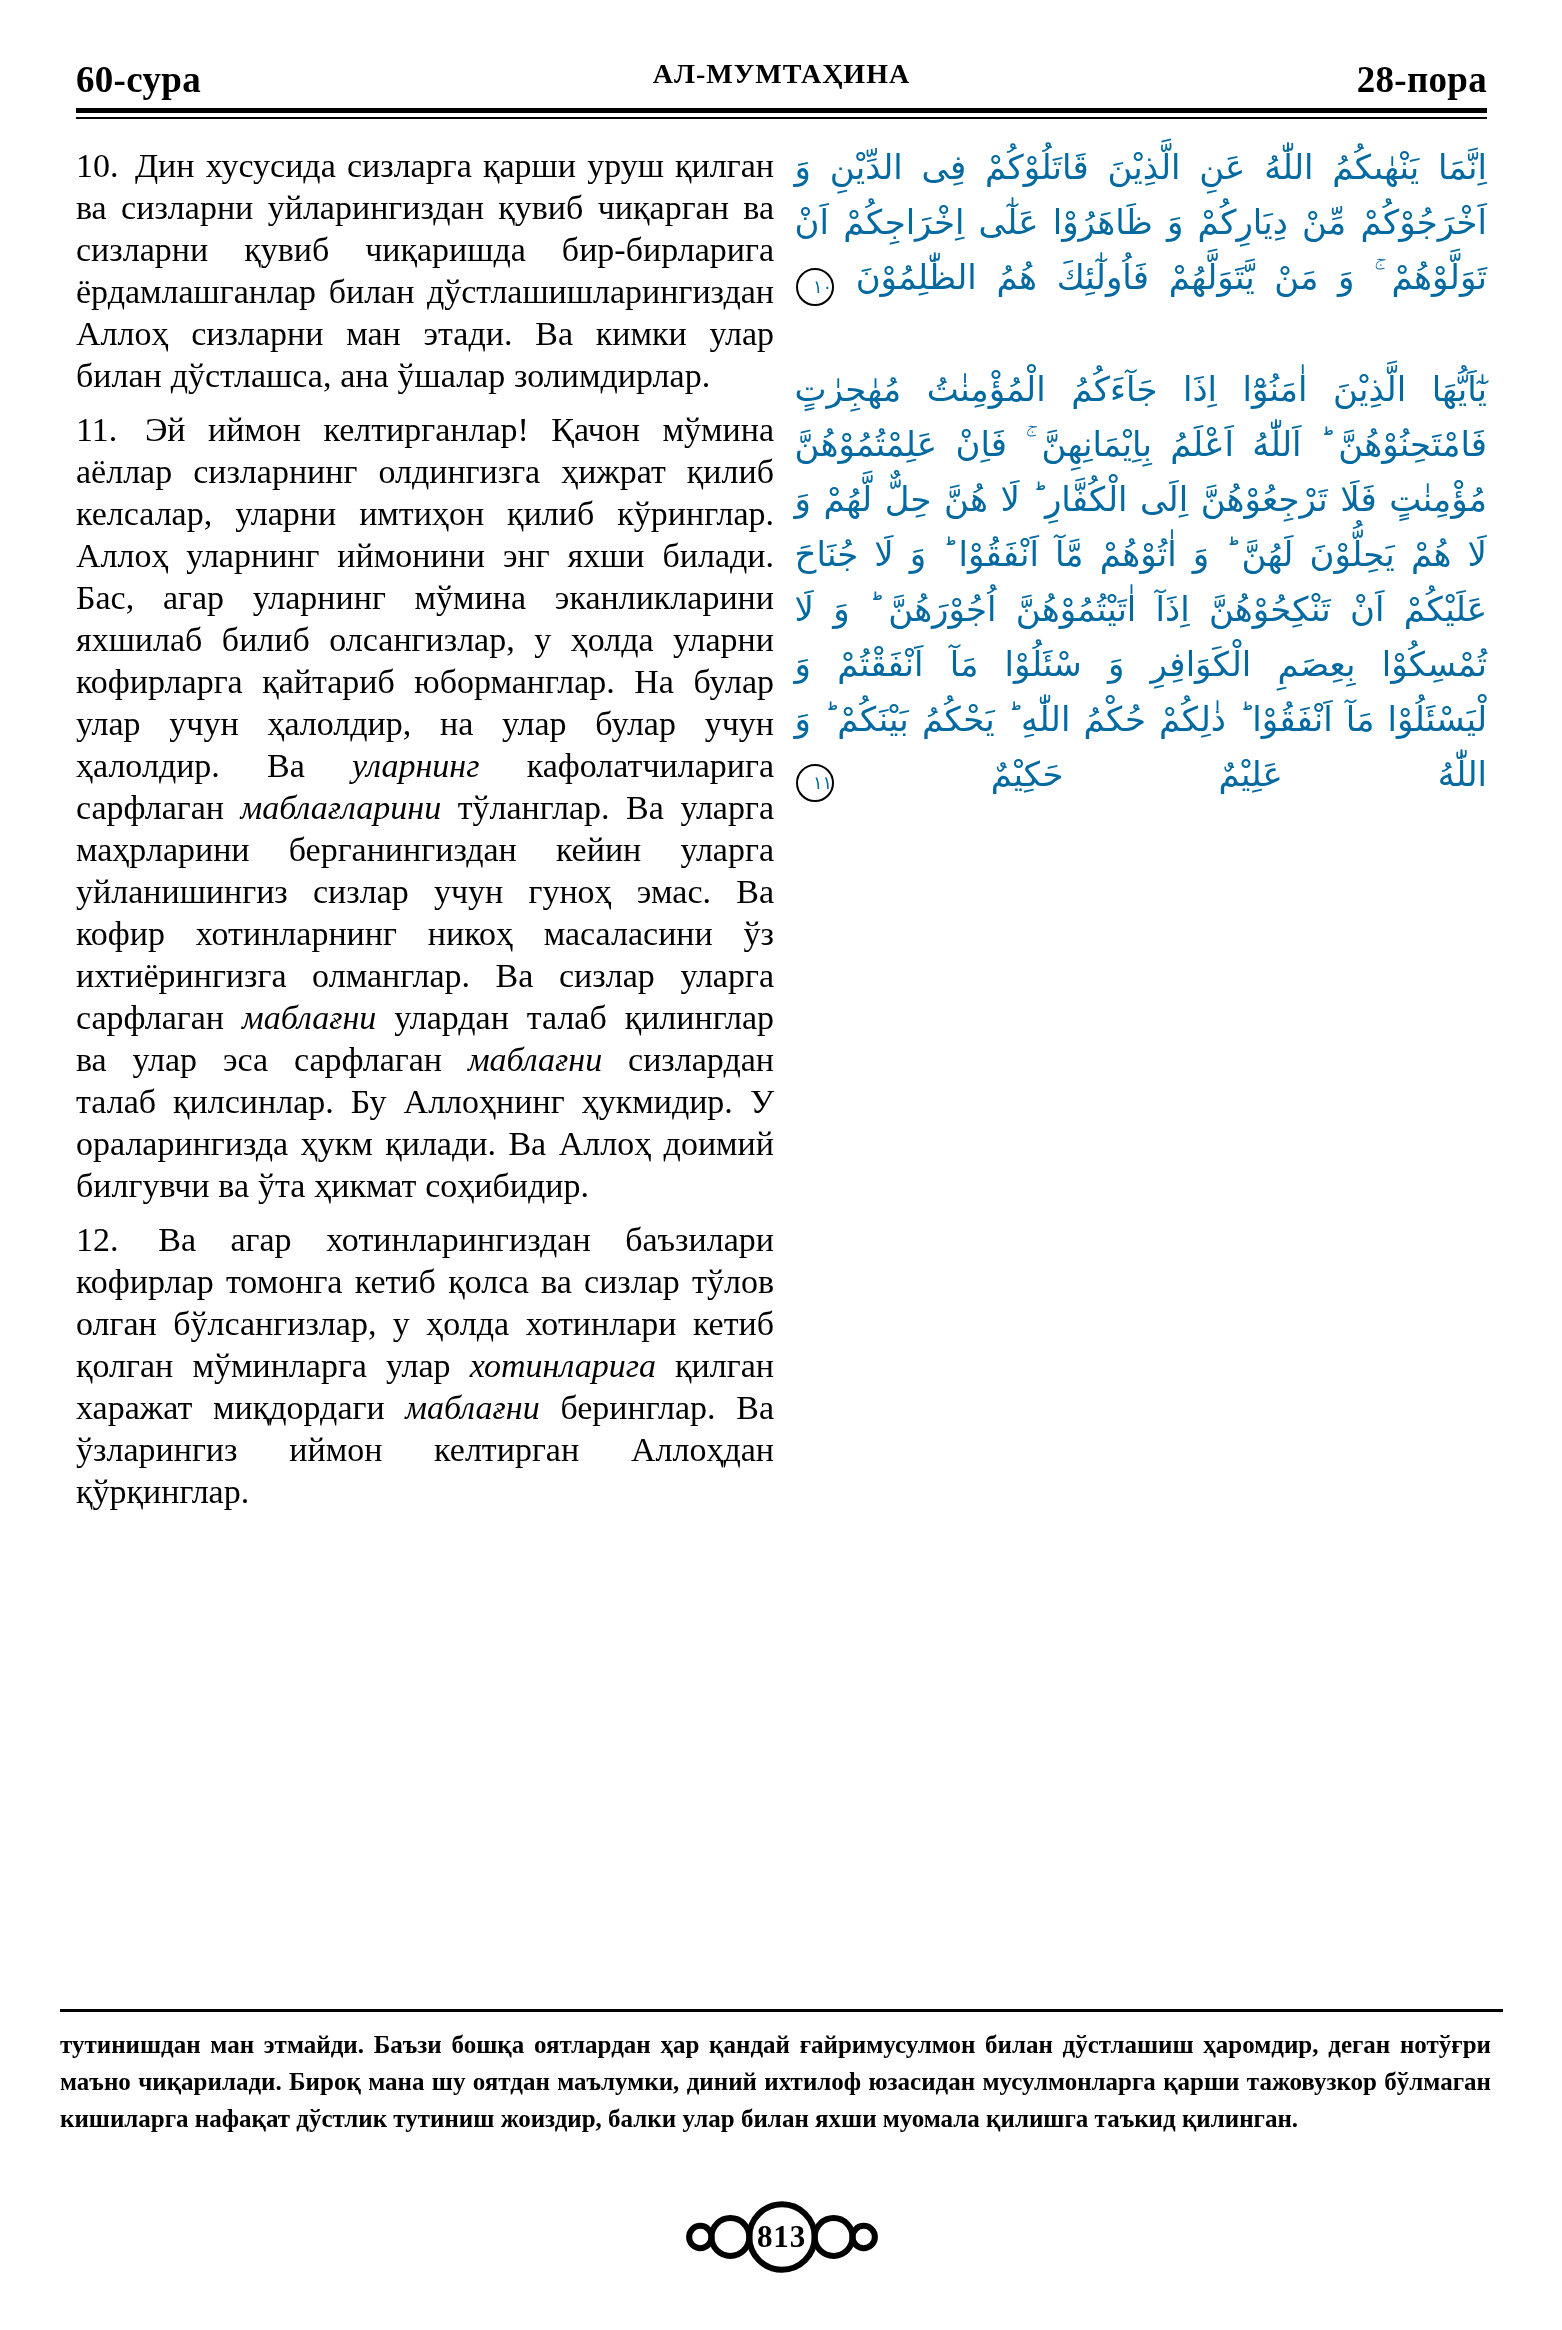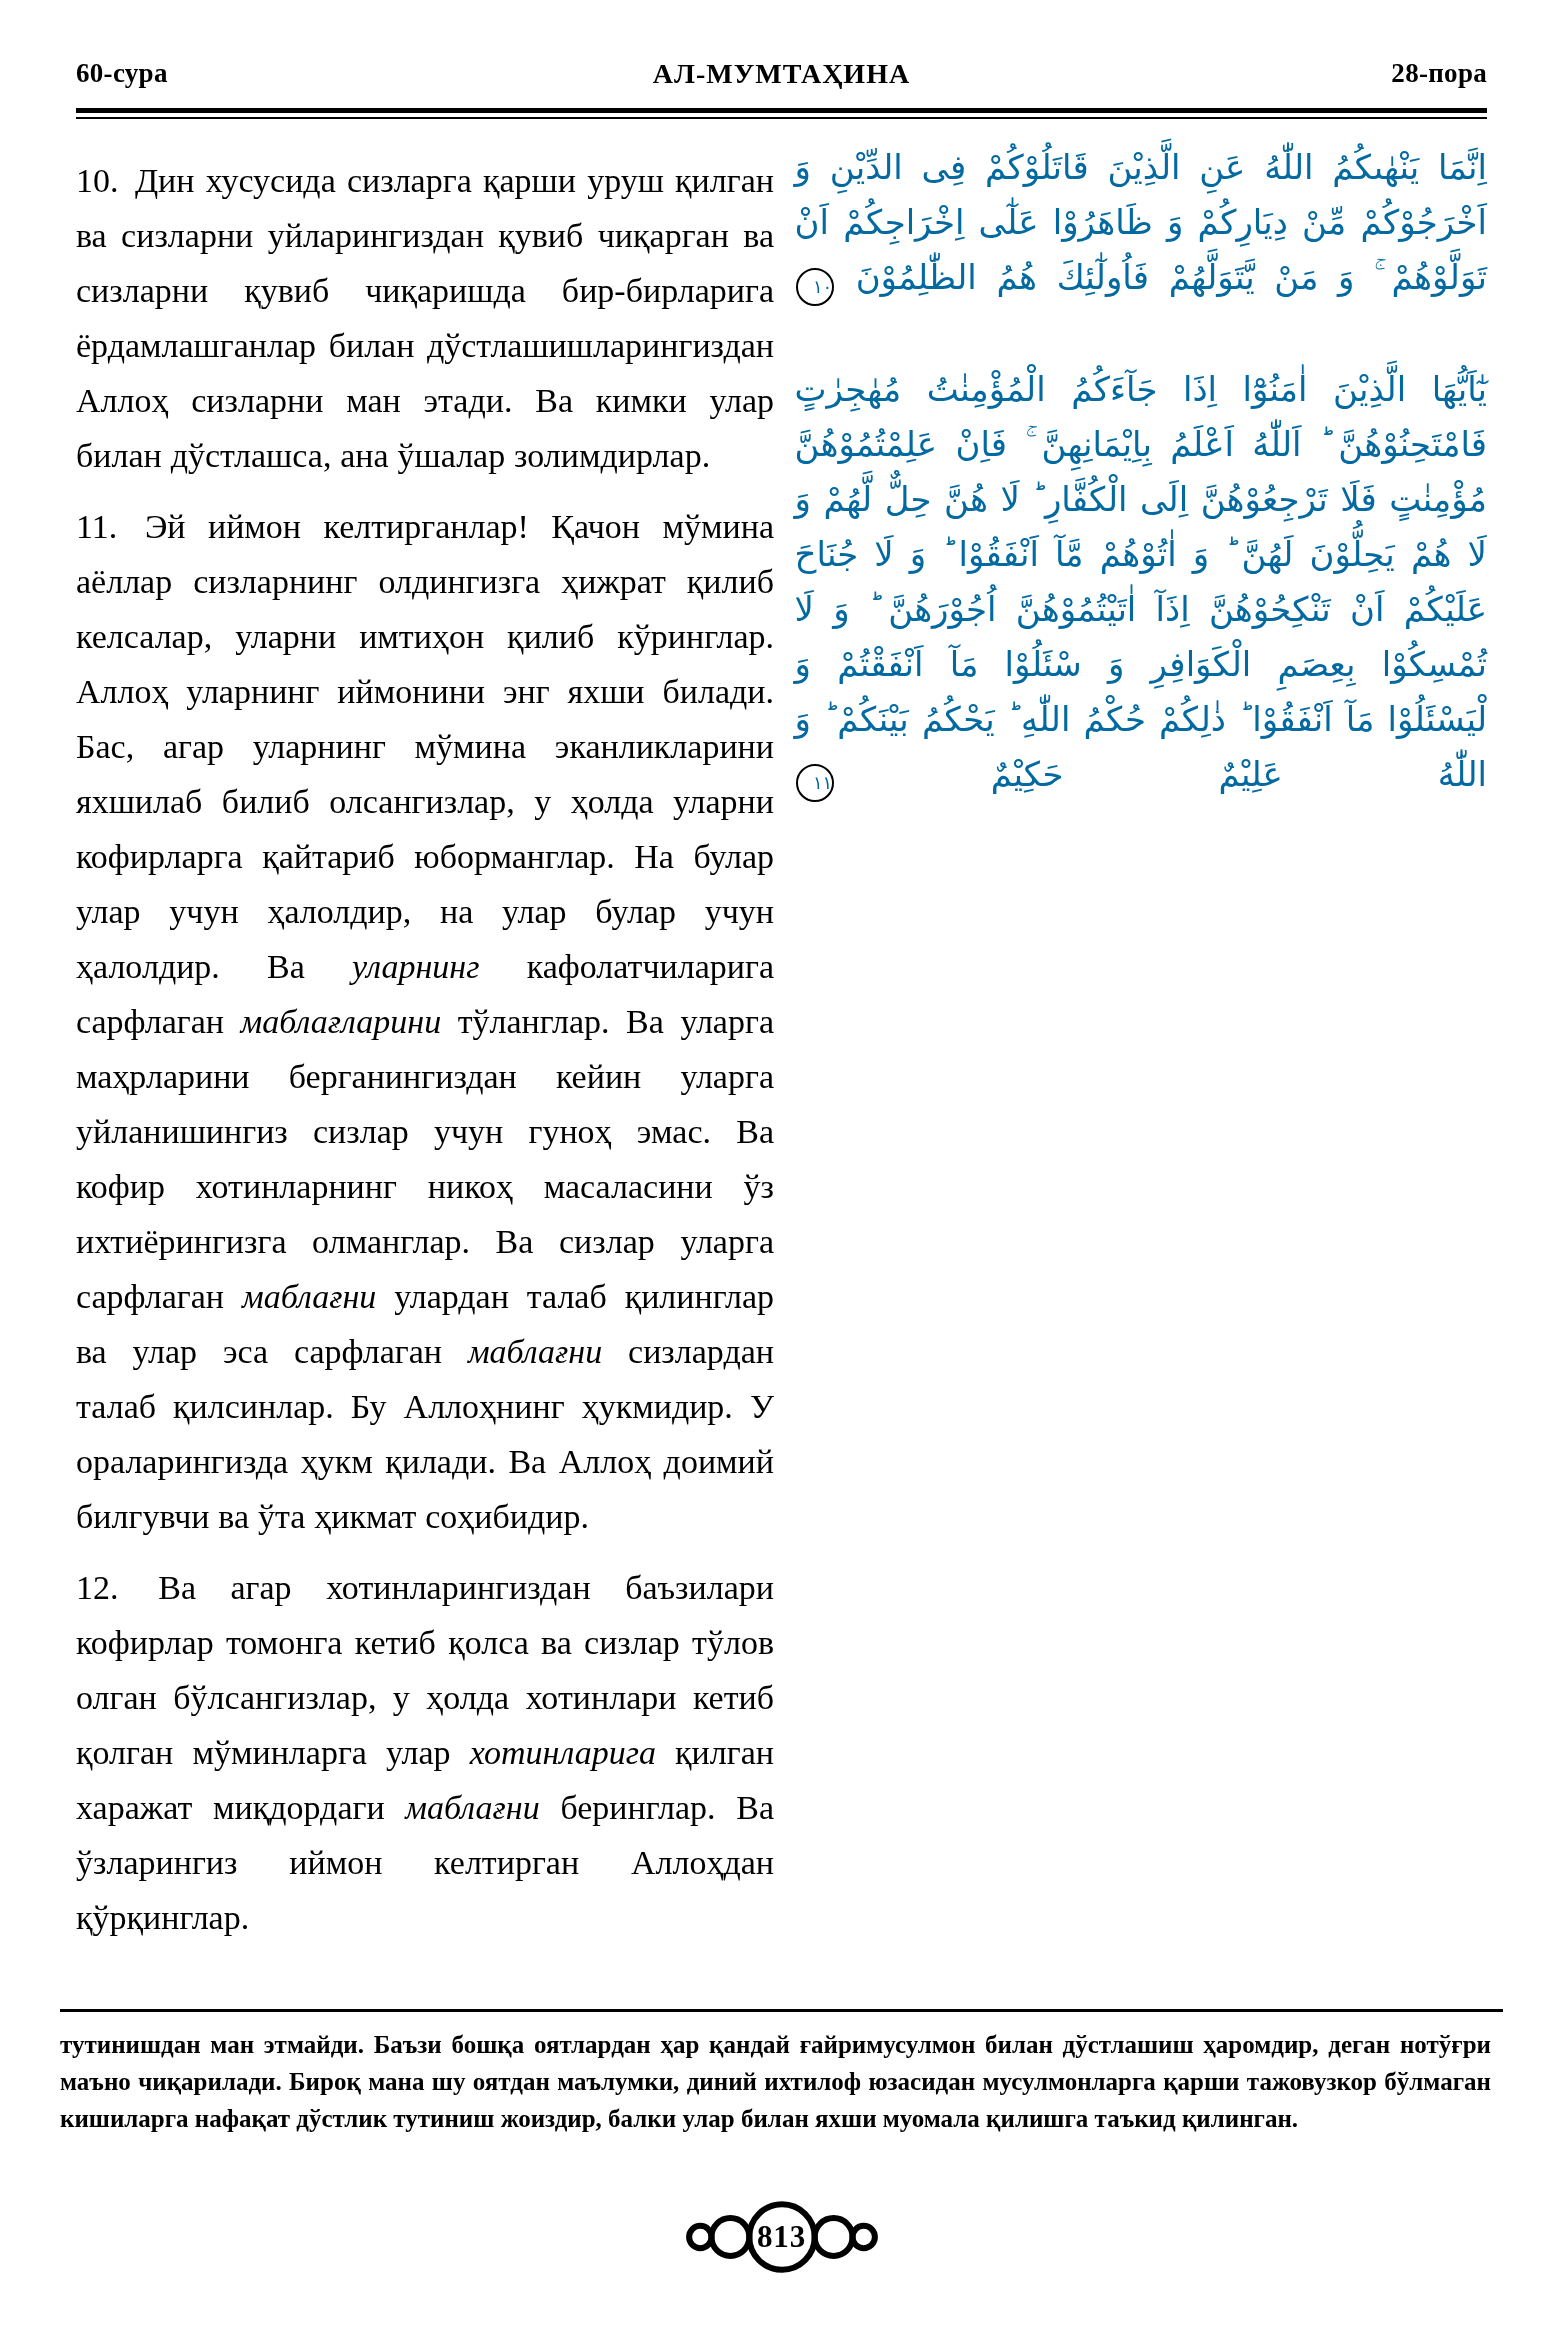--- a/index.html
+++ b/index.html
@@ -25,21 +25,21 @@
     position: absolute;
     left: 76px;
     right: 76px;
     top: 58px;
     height: 45px;
   }
   .rh-left, .rh-center, .rh-right {
     position: absolute;
     top: 0;
     font-weight: bold;
-    font-size: 27px;
+    font-size: 37px;
     letter-spacing: 0.3px;
     white-space: nowrap;
   }
   .rh-left  { left: 0; }
   .rh-right { right: 0; }
   .rh-center {
     left: 50%;
     transform: translateX(-50%);
     font-size: 28px;
     letter-spacing: 1px;
@@ -78,22 +78,22 @@
   .col-ar {
     flex: 1 1 auto;
     direction: rtl;
   }
 
   
   .uz-para {
     text-align: justify;
     text-justify: inter-word;
     font-size: 34px;
-    line-height: 55px;
-    margin: 16px 0 12px 0;
+    line-height: 42px;
+    margin: 8px 0 12px 0;
     hyphens: manual;
     word-spacing: 0.4px;
   }
   .uz-para .num {
     margin-right: 5.2px;
   }
   .uz-para i {
     font-style: italic;
   }
 

